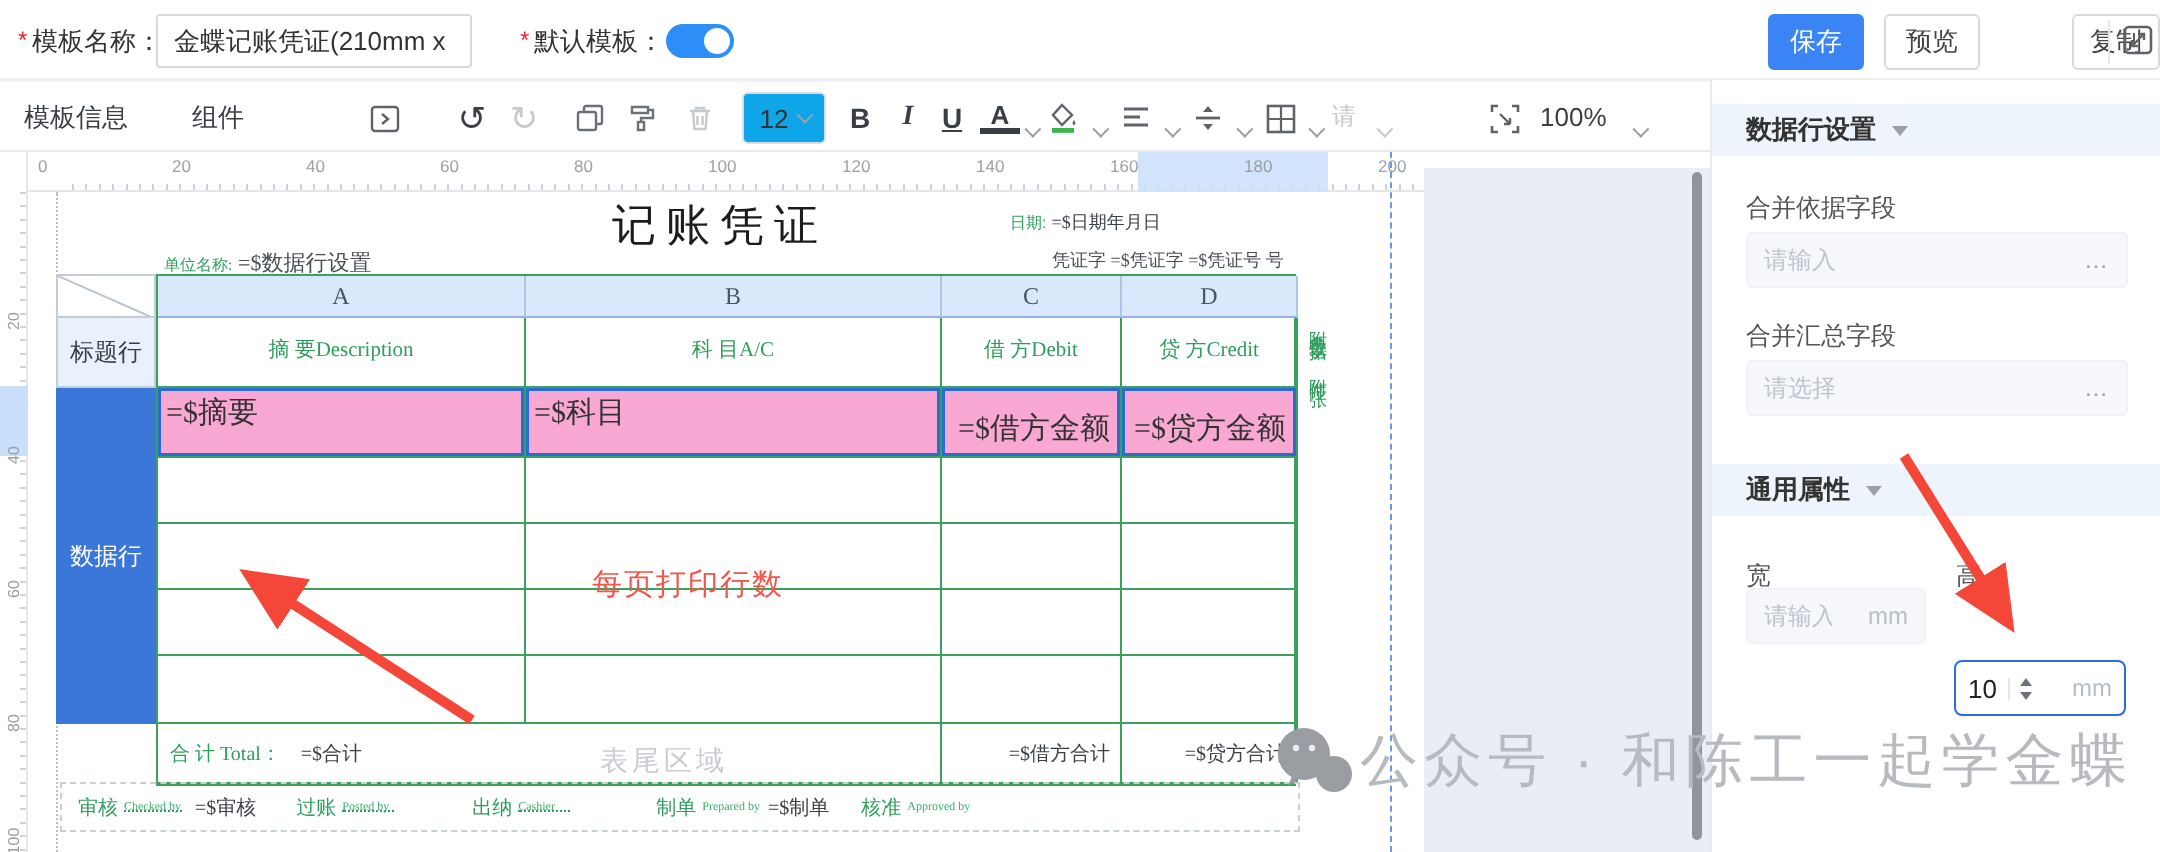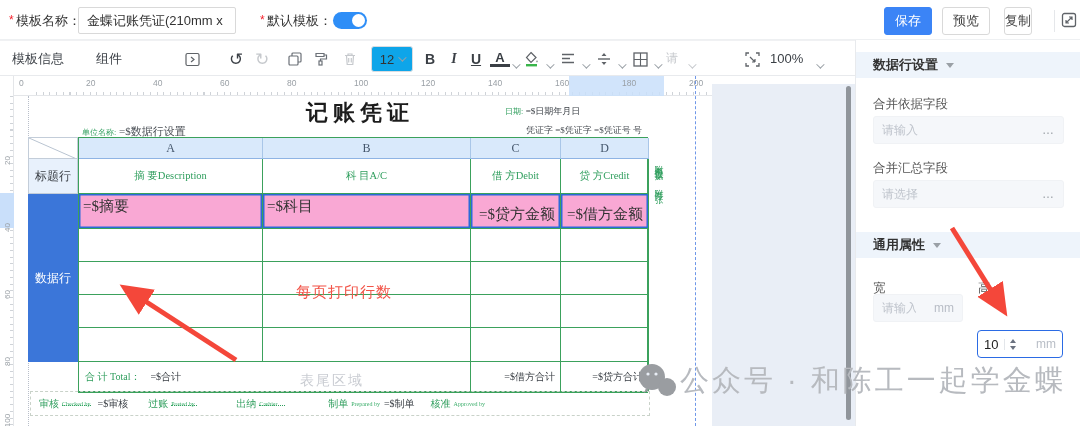--- a/index.html
+++ b/index.html
@@ -51,21 +51,21 @@
   .hlab{position:absolute;top:2px;font-size:8.5px;color:#9aa0a6;transform:translateX(-3px);}
   #hruler-band{position:absolute;left:555px;top:0;width:95px;height:20px;background:#c9dffa;opacity:.85;}
   #vruler{position:absolute;left:0;top:0;width:14px;height:350px;background:#fff;border-right:1px solid #e4e6e9;
     background-image:repeating-linear-gradient(to bottom,#cfd3d8 0 1px,transparent 1px 6.7px);background-size:4px 100%;background-position:10px 20px;background-repeat:no-repeat;}
   #vruler-band{position:absolute;left:0;top:117px;width:14px;height:35px;background:#c9dffa;}
   .vlab{position:absolute;left:0px;font-size:8px;color:#9aa0a6;transform:rotate(-90deg);transform-origin:center;width:14px;text-align:center;}
   #pageline-r{position:absolute;left:695px;top:0;height:350px;border-left:1px dashed #6f97e8;}
   #pageline-l{position:absolute;left:28px;top:20px;height:330px;border-left:1px dotted #b9bfca;}
   
   .serif{font-family:"Liberation Serif","DejaVu Serif",serif;}
-  #v-title{position:absolute;left:250px;top:22px;width:220px;text-align:center;font-size:22px;font-weight:bold;letter-spacing:5px;color:#1c1c1c;}
+  #v-title{position:absolute;left:250px;top:22px;width:220px;text-align:center;font-size:22px;font-weight:normal;letter-spacing:5px;color:#1c1c1c;}
   .tinygreen{color:#2f9e5d;font-size:8px;}
   .clipfrag{position:absolute;height:14px;overflow:hidden;font-size:11px;color:#4a4f55;white-space:nowrap;}
   
   #vtable{position:absolute;left:78px;top:61px;width:570px;display:grid;grid-template-columns:184px 208px 90px 88px;grid-template-rows:21px 35px 35px 33px 33px 33px 34px 30px;border:1px solid #3ba15c;}
   #vtable .c{border-right:1px solid #3ba15c;border-bottom:1px solid #3ba15c;position:relative;}
   #vtable .lt{background:#d9e9fb;border-right:1px solid #a9c6e8;border-bottom:1px solid #8fb4e4;color:#44566c;font-size:12px;display:flex;align-items:center;justify-content:center;}
   #vtable .hd{display:flex;flex-direction:row;align-items:center;justify-content:center;color:#2f9e5d;font-size:10.5px;line-height:1.25;text-align:center;}
   #vtable .sel{background:#f9a8d4;box-shadow:inset 0 0 0 1.5px #2a6bd8;font-size:15px;color:#333;text-align:right;}
   #vtable .sel .tl{position:absolute;left:4px;top:3px;}
   #vtable .sel .br{position:absolute;right:5px;bottom:4px;}
@@ -94,21 +94,21 @@
   <span class="abs req" style="left:9px;top:13px;">*</span>
   <span class="abs lbl" style="left:16px;top:12px;">模板名称：</span>
   <input id="tpl-name-input" value="金蝶记账凭证(210mm x" style="">
   <span class="abs req" style="left:260px;top:13px;">*</span>
   <span class="abs lbl" style="left:267px;top:12px;">默认模板：</span>
   <div class="toggle">
       <div class="knob"></div>
     </div>
   <div class="btn primary" style="left:884px;width:48px;">保存</div>
   <div class="btn plain" style="left:942px;width:48px;">预览</div>
-  <div class="btn plain" style="left:1004px;width:28px;">复制</div>
+  <div class="btn plain" style="left:1036px;width:44px;">复制</div>
   <div class="vdiv" style="left:1054px;top:10px;height:22px;"></div>
   <div class="iconbtn" style="left:1058px;top:9px;width:22px;height:22px;">
     <svg width="16" height="16" viewBox="0 0 16 16">
         <rect x="1.5" y="1.5" width="13" height="13" rx="2" fill="none" stroke="#5f6368" stroke-width="1.3"></rect>
         <path d="M5 11 L11 5 M8 5 h3 v3 M8 11 h-3 v-3" stroke="#5f6368" stroke-width="1.2" fill="none"></path>
       </svg>
   </div>
 </div>
 
 <div id="toolbar">
@@ -276,24 +276,24 @@
         <span>Credit</span>
       </div>
 
     <div class="c sel">
         <span class="tl">=$摘要</span>
       </div>
     <div class="c sel">
         <span class="tl">=$科目</span>
       </div>
     <div class="c sel">
+        <span class="br">=$借方金额</span>
+      </div>
+    <div class="c sel">
         <span class="br">=$贷方金额</span>
-      </div>
-    <div class="c sel">
-        <span class="br">=$借方金额</span>
       </div>
 
     <div class="c"></div>
       <div class="c"></div>
       <div class="c"></div>
       <div class="c"></div>
     <div class="c"></div>
       <div class="c"></div>
       <div class="c"></div>
       <div class="c"></div>

